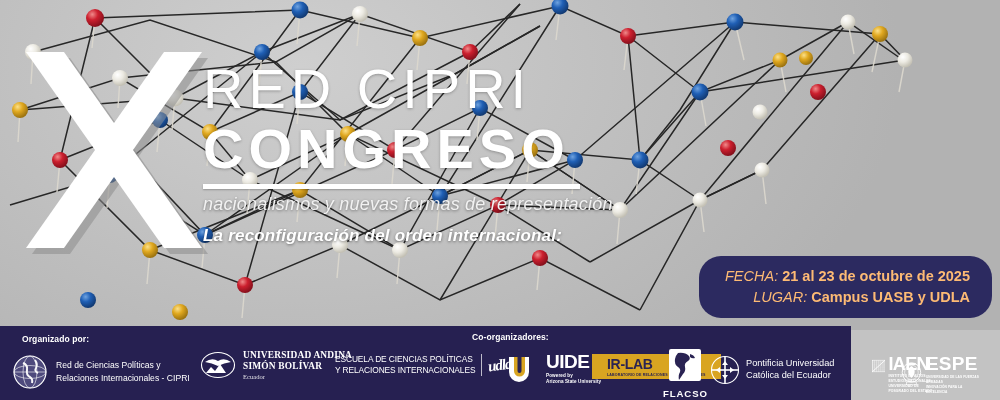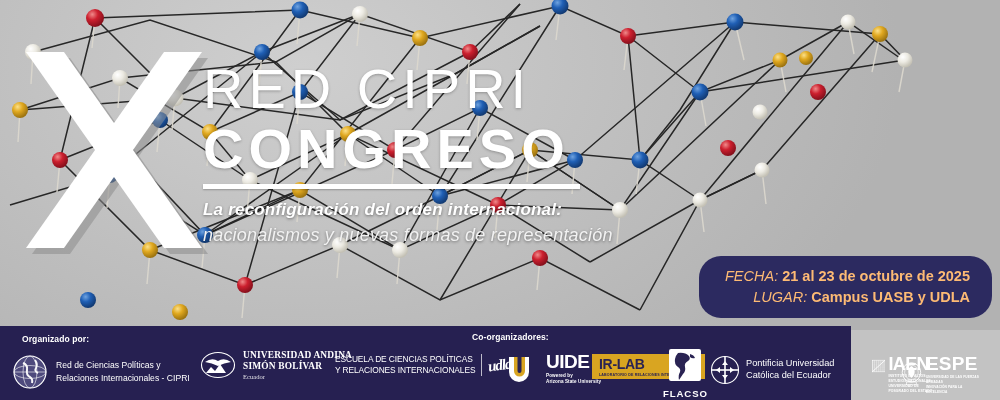--- a/index.html
+++ b/index.html
@@ -133,21 +133,21 @@
   #udla-mark { font-family: "Liberation Serif", serif; font-style: italic; font-weight: 700; font-size: 15px; letter-spacing: -1px; transform: rotate(-8deg); }
 
   
   #uide-block { position: absolute; left: 508px; top: 26px; display: flex; align-items: center; gap: 16px; }
   #uide-shield { width: 22px; height: 26px; position: relative; }
   #uide-word { font-size: 19px; font-weight: 700; letter-spacing: -.5px; line-height: 1; }
   #uide-tag { font-size: 4.6px; font-weight: 700; line-height: 1.35; margin-top: 2px; letter-spacing: .1px; }
 
   
   #irlab-block { position: absolute; left: 592px; top: 28px; }
-  #irlab-box { background: #d9a521; padding: 3px 7px 2px; }
+  #irlab-box { background: #d9a521; padding: 3px 15px 2px; }
   #irlab-word { font-size: 14px; font-weight: 700; color: #2a2353; letter-spacing: -.3px; line-height: 1; }
   #irlab-tag { font-size: 3.6px; font-weight: 700; color: #2a2353; letter-spacing: .15px; margin-top: 2px; }
 
   
   #flacso-block { position: absolute; left: 663px; top: 22px; text-align: center; }
   #flacso-mark { width: 34px; height: 34px; margin: 0 auto; }
   #flacso-word { font-size: 9.6px; font-weight: 700; letter-spacing: .9px; margin-top: 2px; }
   #flacso-sub { font-size: 5.4px; font-weight: 600; letter-spacing: 1.3px; opacity: .9; }
 
   
@@ -324,22 +324,22 @@
     <polygon points="8,4 46,4 184,200 146,200" fill="#8c8c8c" opacity="0.55" transform="translate(6,6)"></polygon>
     <polygon points="146,4 184,4 46,200 8,200" fill="#8c8c8c" opacity="0.55" transform="translate(6,6)"></polygon>
     <polygon points="8,4 46,4 184,200 146,200" fill="#ffffff"></polygon>
     <polygon points="146,4 184,4 46,200 8,200" fill="#ffffff"></polygon>
   </svg>
 
   <div id="headline">
     <div id="title-sub">RED CIPRI</div>
     <div id="title-main">CONGRESO</div>
     <div id="title-rule"></div>
+    <div id="tagline-2">nacionalismos y nuevas formas de representación</div>
     <div id="tagline-1">La reconfiguración del orden internacional:</div>
-    <div id="tagline-2">nacionalismos y nuevas formas de representación</div>
   </div>
 
   <div id="info-badge">
     <div class="badge-line">
       <span class="badge-key">FECHA</span><span class="badge-key">:</span>
       <span class="badge-val">21 al 23 de octubre de 2025</span>
     </div>
     <div class="badge-line">
       <span class="badge-key">LUGAR</span><span class="badge-key">:</span>
       <span class="badge-val">Campus UASB y UDLA</span>

